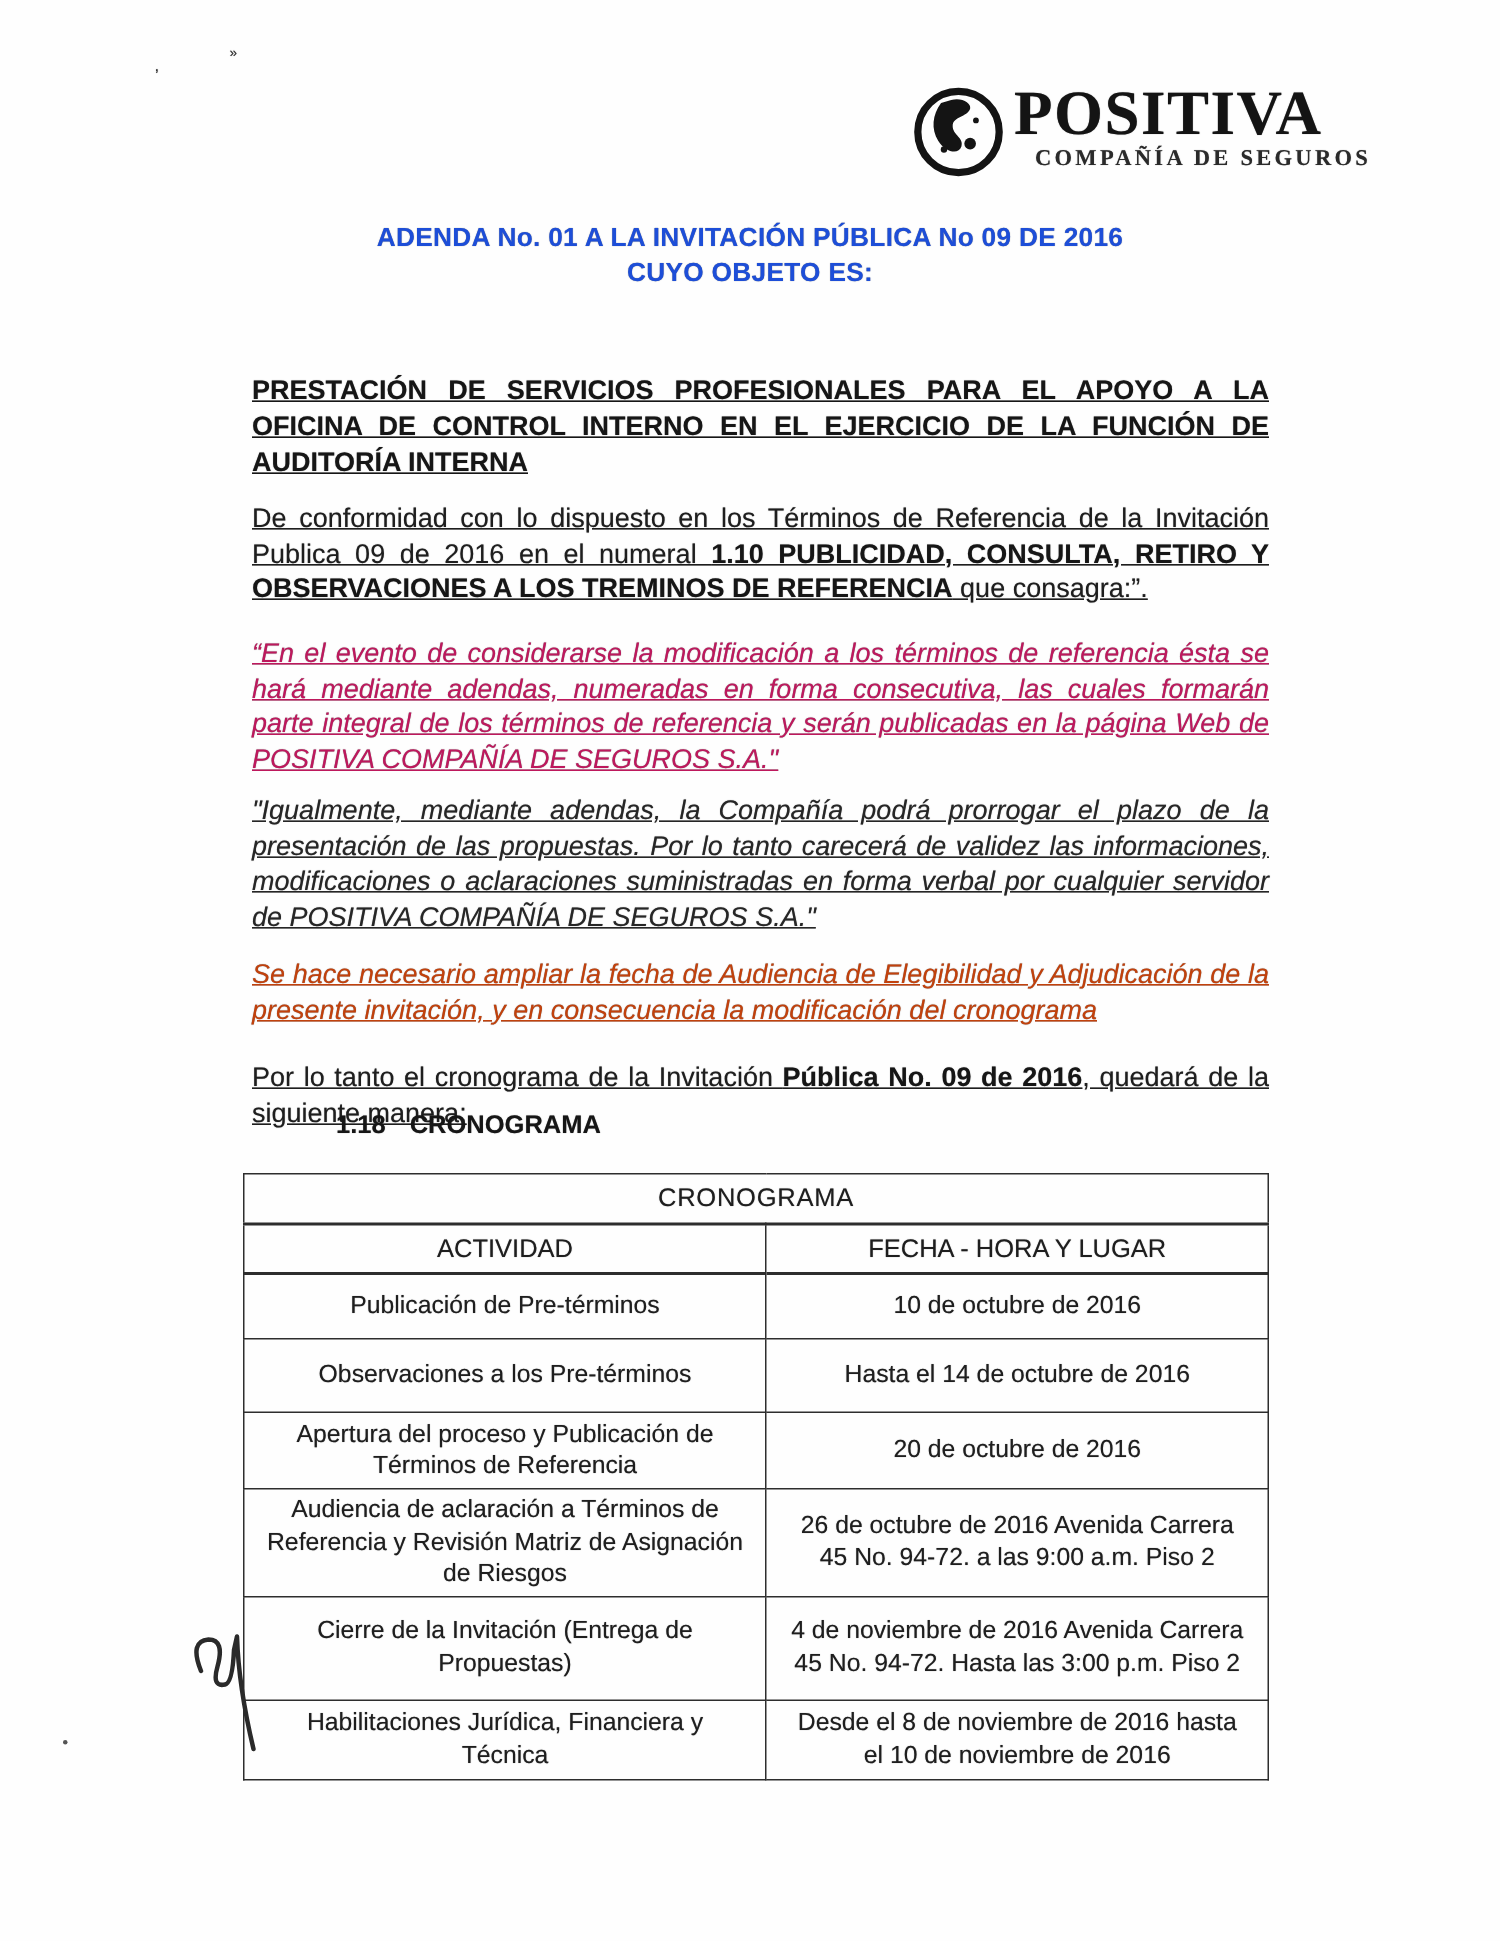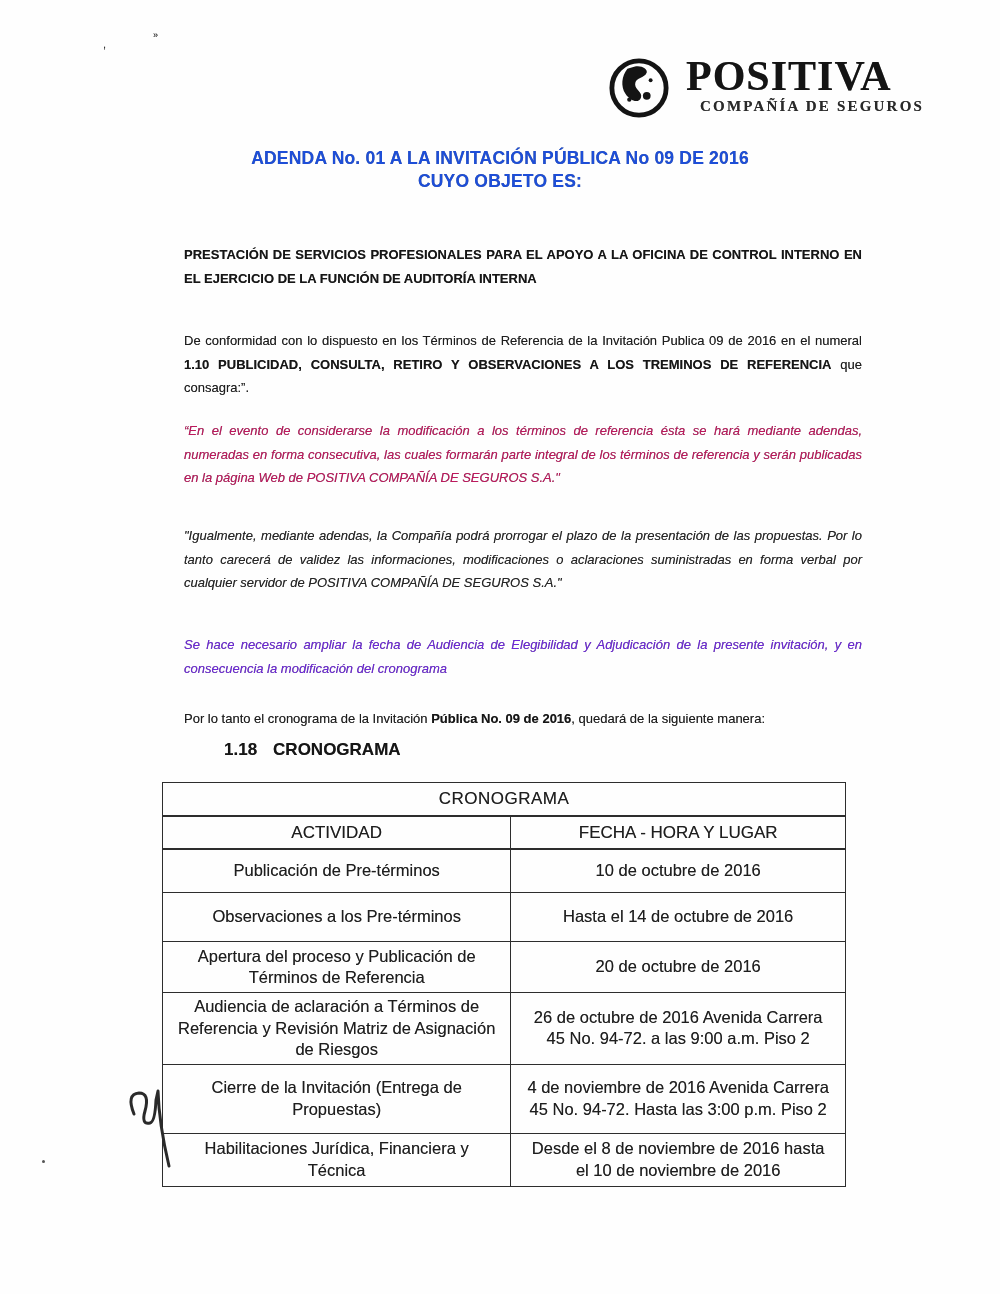--- a/index.html
+++ b/index.html
@@ -15,48 +15,48 @@
     text-shadow: 0 0 0.6px rgba(20,20,20,0.55);
   }
 
   
   .logo {
     position: absolute;
     top: 55px; left: 608px;
     display: flex; align-items: flex-start;
   }
   .logo-globe { width: 62px; height: 62px; margin-top: 2px; }
-  .logo-textblock { margin-left: 16px; }
+  .logo-textblock { margin-left: 6px; }
   .logo-word {
     font-family: "Liberation Serif", serif;
     font-size: 42px; font-weight: bold; letter-spacing: 1px;
     color: #141414; line-height: 42px;
   }
   .logo-tag {
     font-family: "Liberation Serif", serif;
     font-size: 15px; letter-spacing: 2.2px; color: #2a2a2a;
     margin-top: 1px; margin-left: 14px; font-variant: small-caps;
     font-weight: bold;
   }
 
   
   .doc-title {
     position: absolute; top: 147px; left: 0; width: 1000px;
     text-align: center; font-weight: bold; font-size: 17.5px;
     line-height: 23px; color: #1d4ed8; letter-spacing: 0.2px;
   }
   .para {
-    position: absolute; left: 184px; width: 678px;
-    font-size: 13px; line-height: 23.5px; text-align: justify;
+    position: absolute; left: 168px; width: 678px;
+    font-size: 18px; line-height: 23.5px; text-align: justify; text-decoration: underline;
   }
   .p-object   { top: 230px; font-weight: bold; color: #161616; line-height: 24px; }
   .p-conf     { top: 316px; }
   .p-quote1   { top: 406px; font-style: italic; color: #be185d; }
   .p-quote2   { top: 511px; font-style: italic; color: #262626; }
-  .p-nec      { top: 620px; font-style: italic; color: #6d28d9; }
+  .p-nec      { top: 620px; font-style: italic; color: #c2410c; }
   .p-tanto    { top: 679px; margin-top: 28px; }
   .bold-inline { font-weight: bold; color: #161616; }
 
   .sec-heading {
     position: absolute; top: 740px; left: 224px;
     font-weight: bold; font-size: 17px; color: #161616;
   }
   .sec-heading .sec-num { margin-right: 16px; }
 
   

